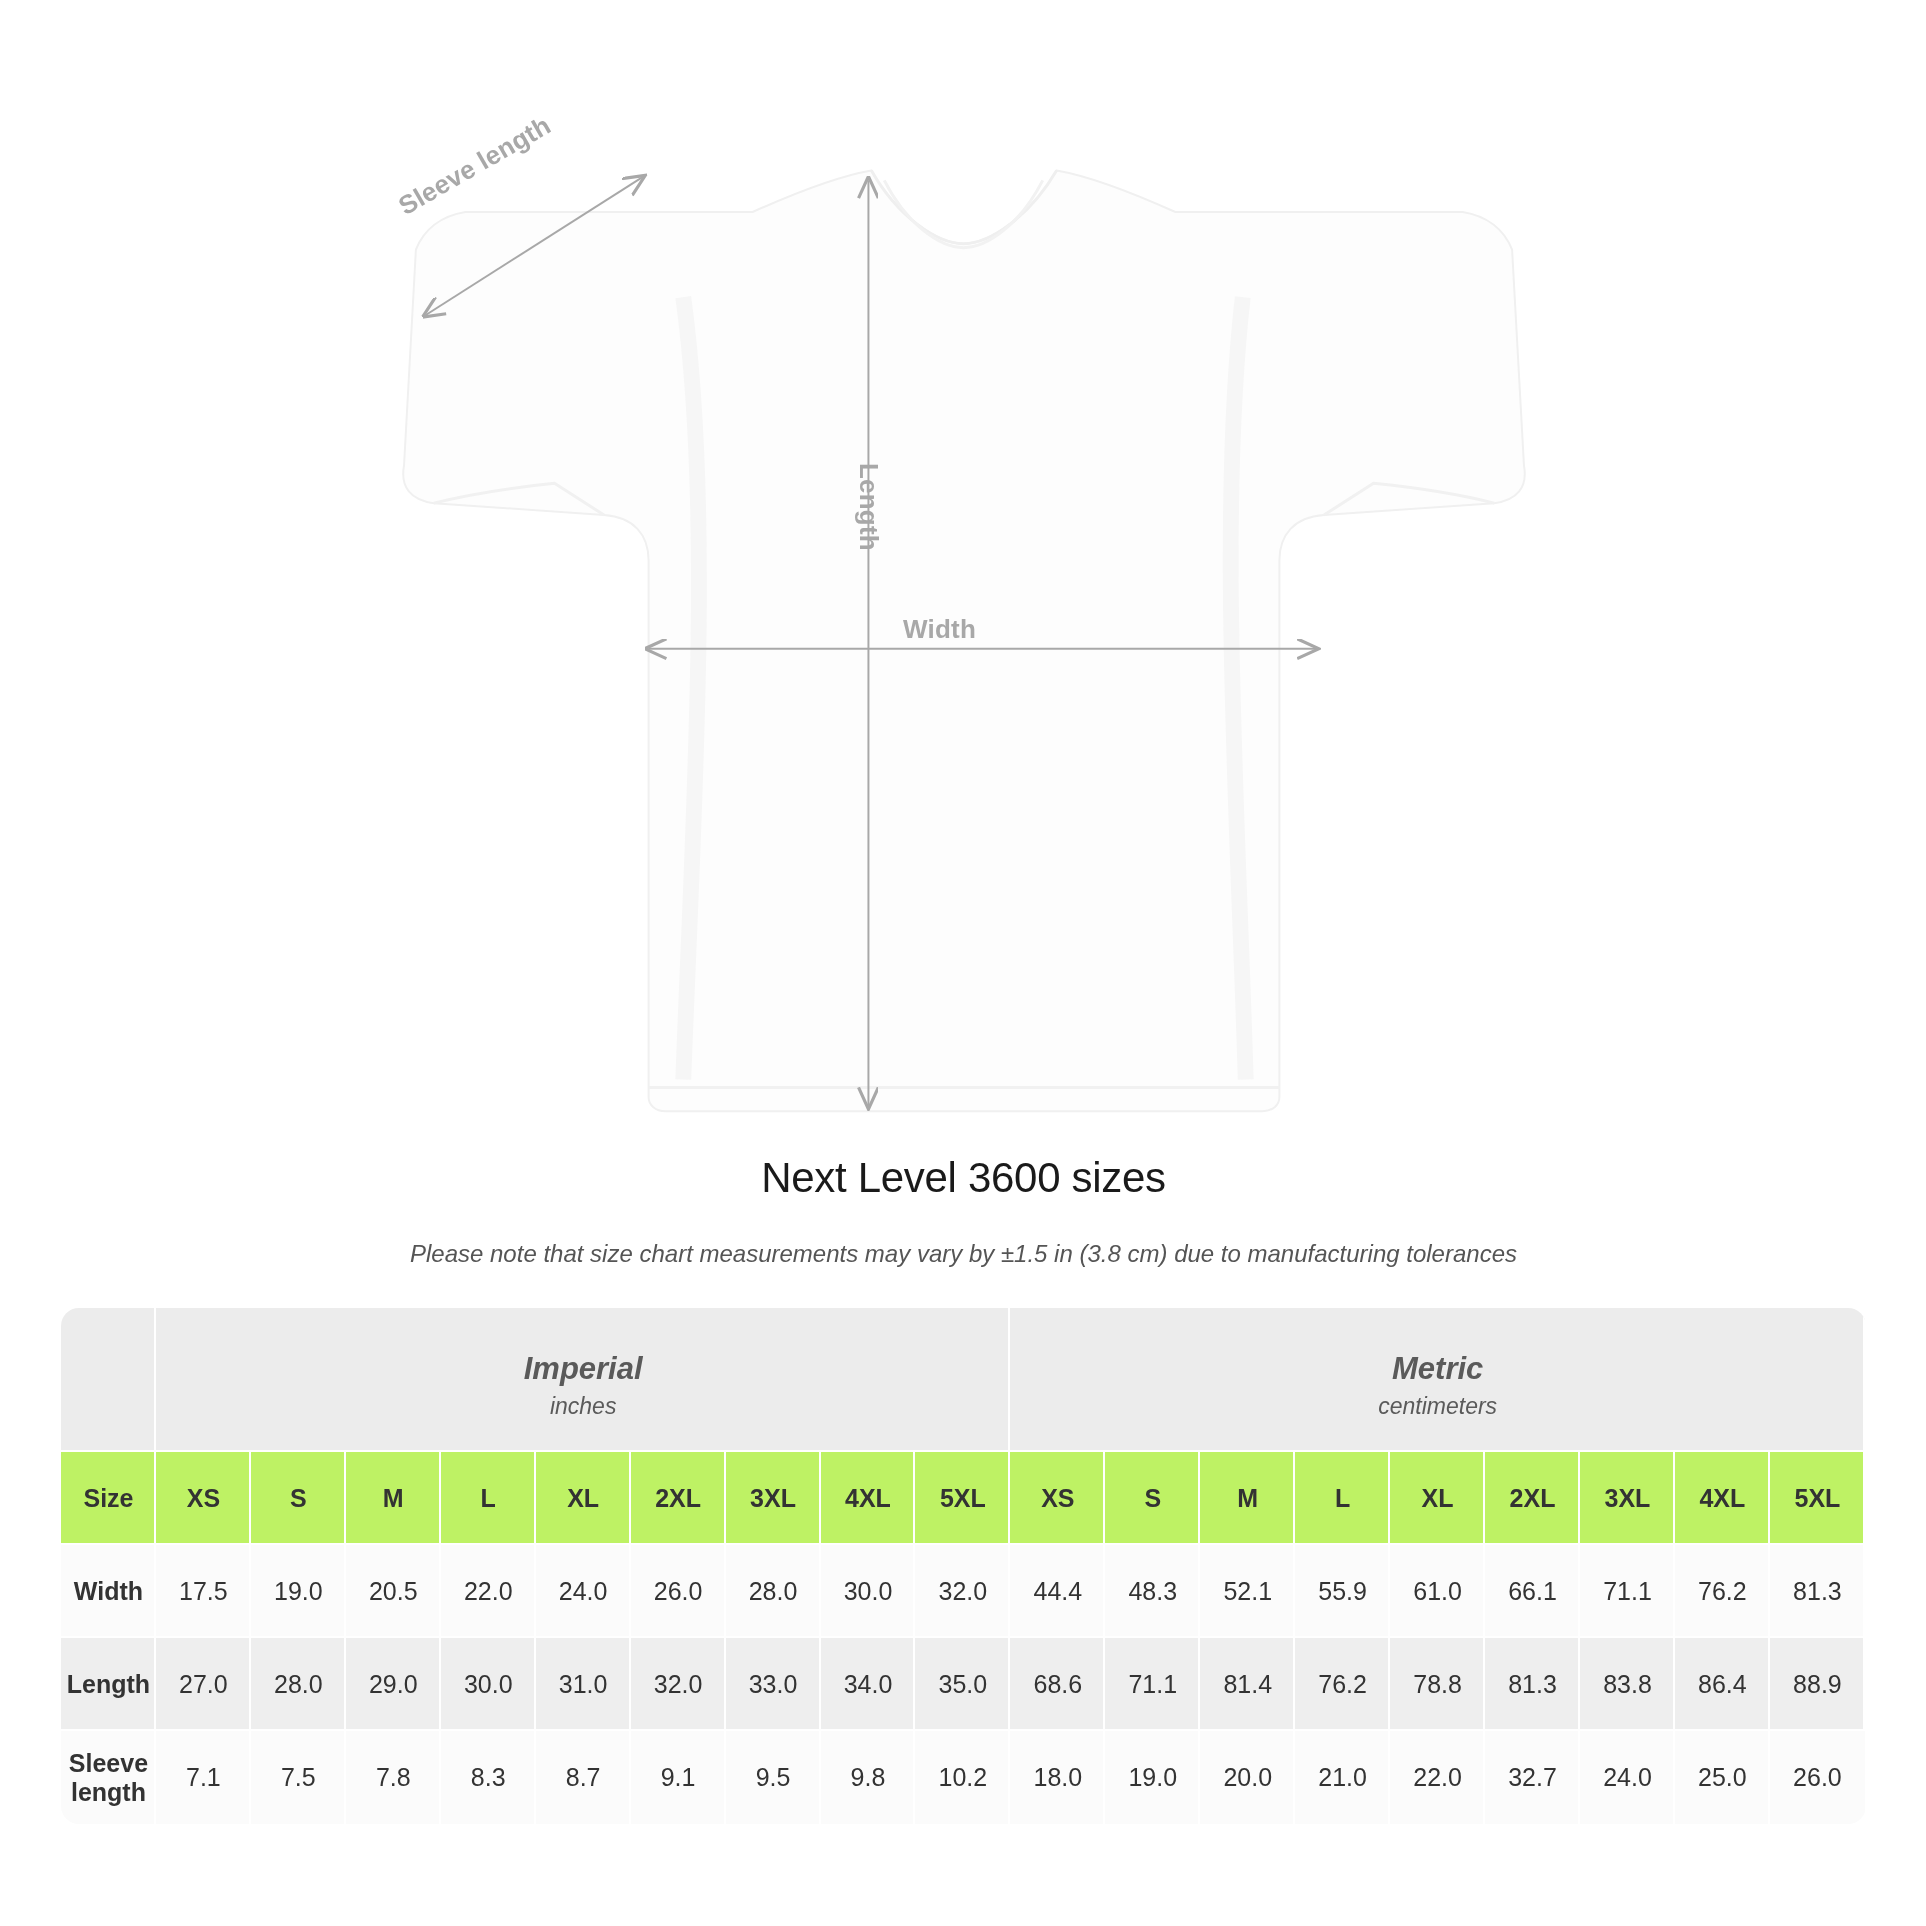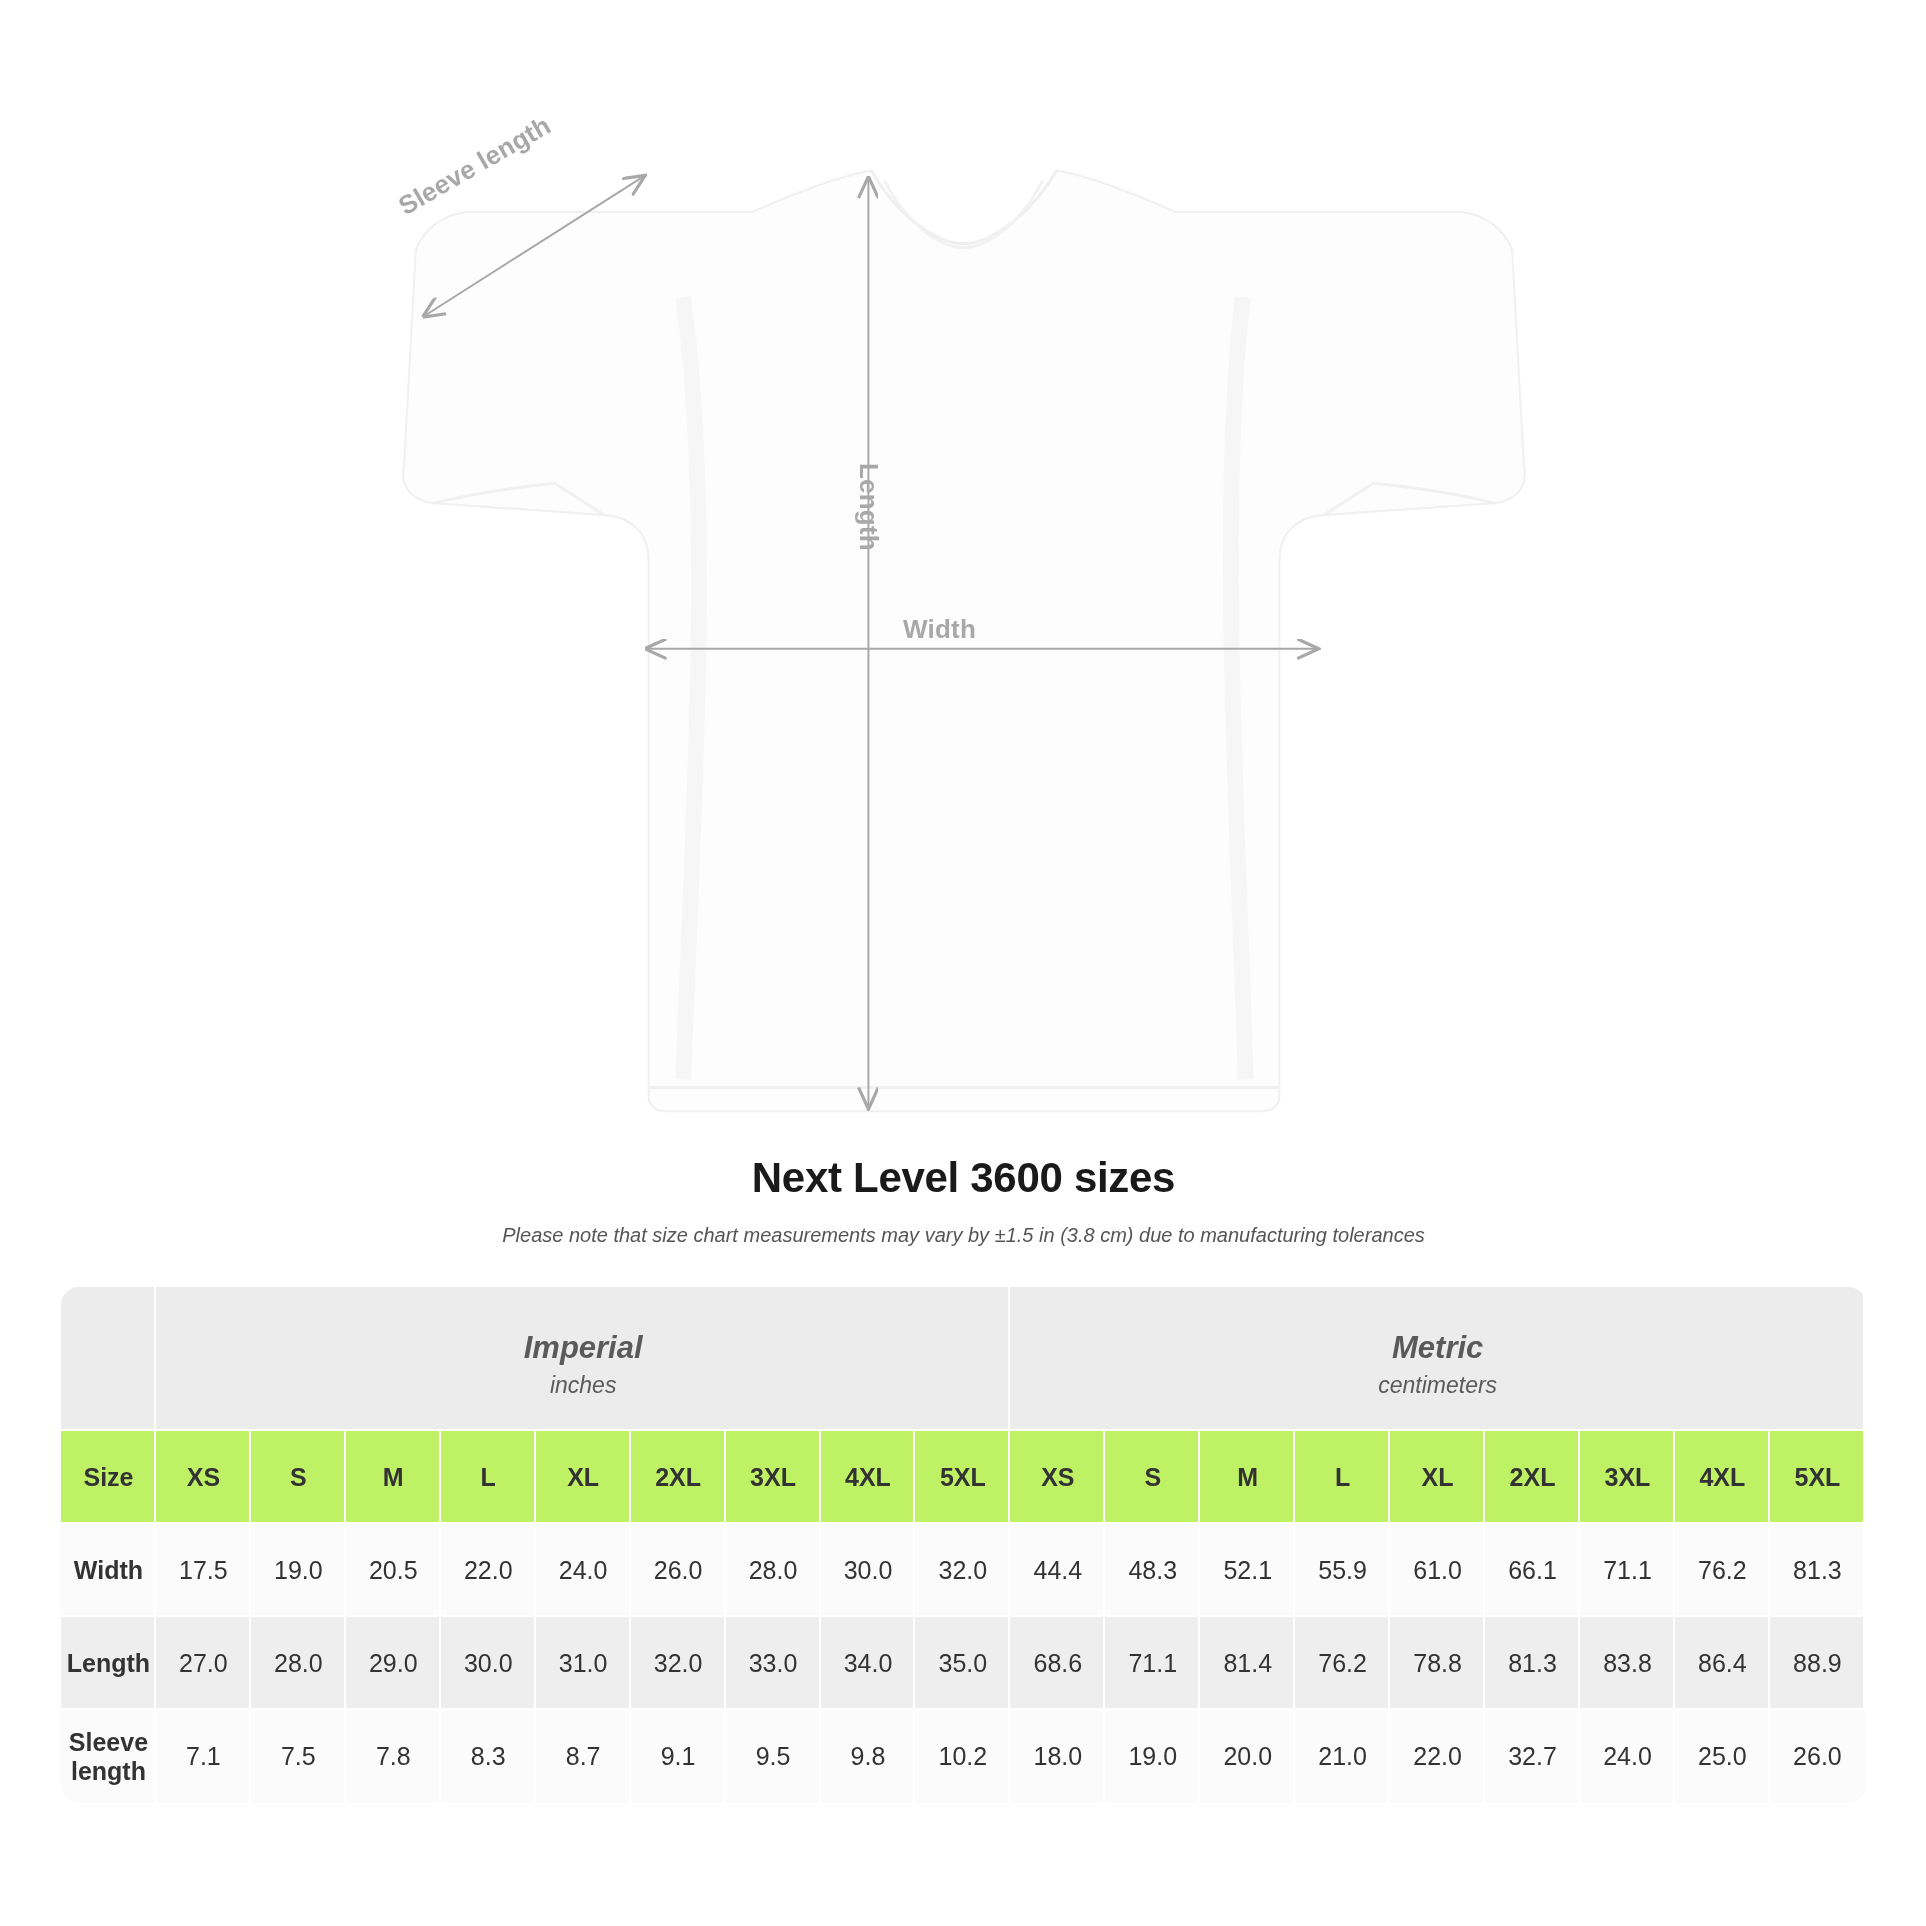--- a/index.html
+++ b/index.html
@@ -56,30 +56,30 @@
     top: 614px;
   }
 
   
   .title-block {
     text-align: center;
     margin-top: 10px;
   }
   .chart-title {
     font-size: 42px;
-    font-weight: bold;
+    font-weight: normal;
     color: #1a1a1a;
     margin: 15px;
     letter-spacing: -0.3px;
   }
   .chart-note {
-    font-size: 20px;
+    font-size: 24px;
     font-style: italic;
     color: #555;
-    margin-top: 22px;
+    margin-top: 38px;
   }
 
   
   .table-wrap {
     margin: 40px 61px 0 61px;
     border-radius: 18px;
     overflow: hidden;
   }
   table.size-table {
     border-collapse: collapse;

